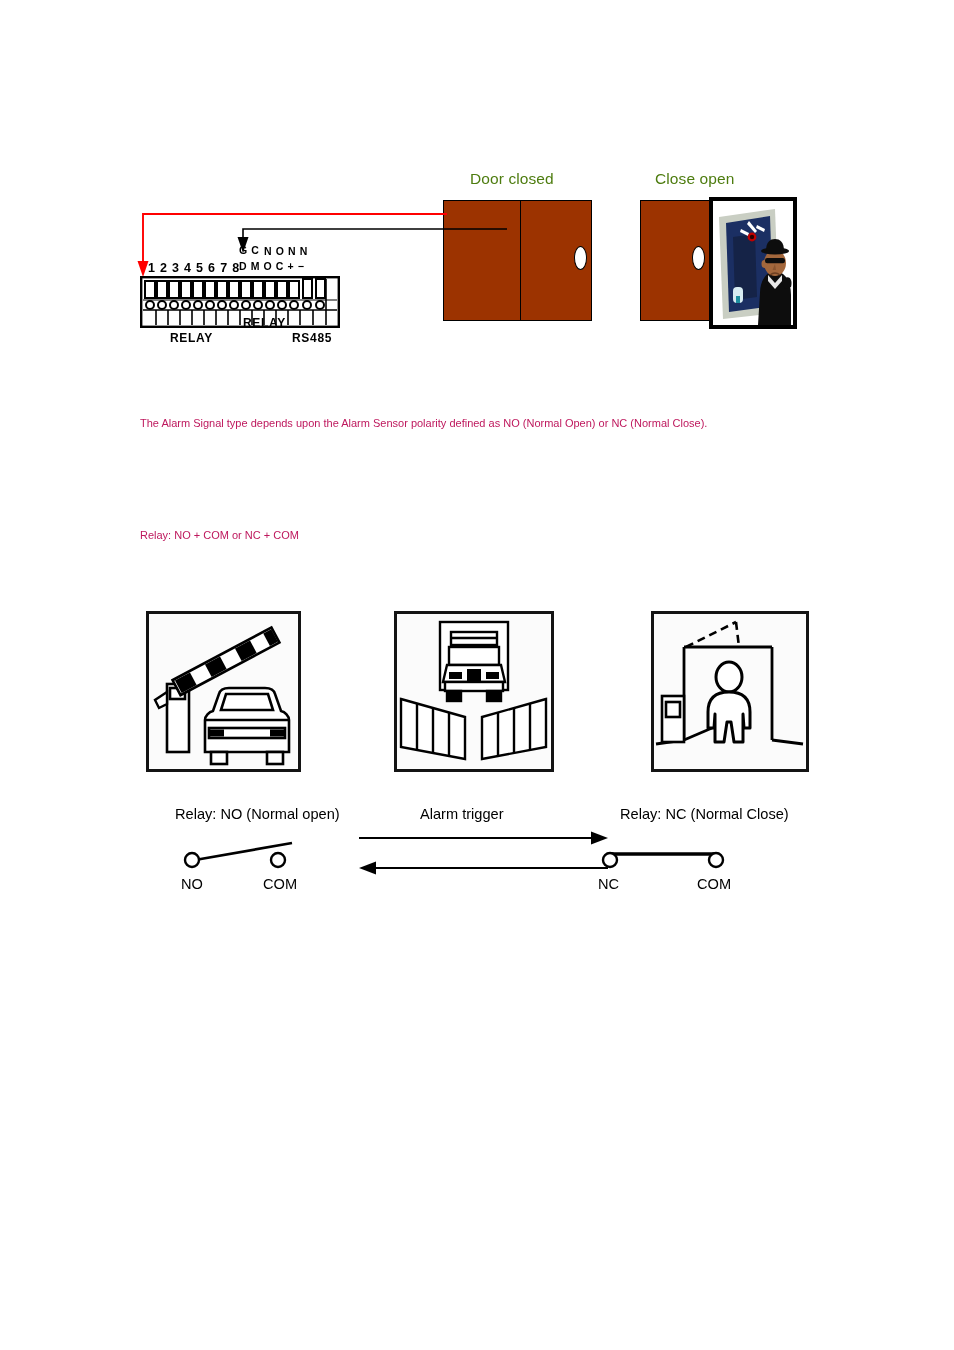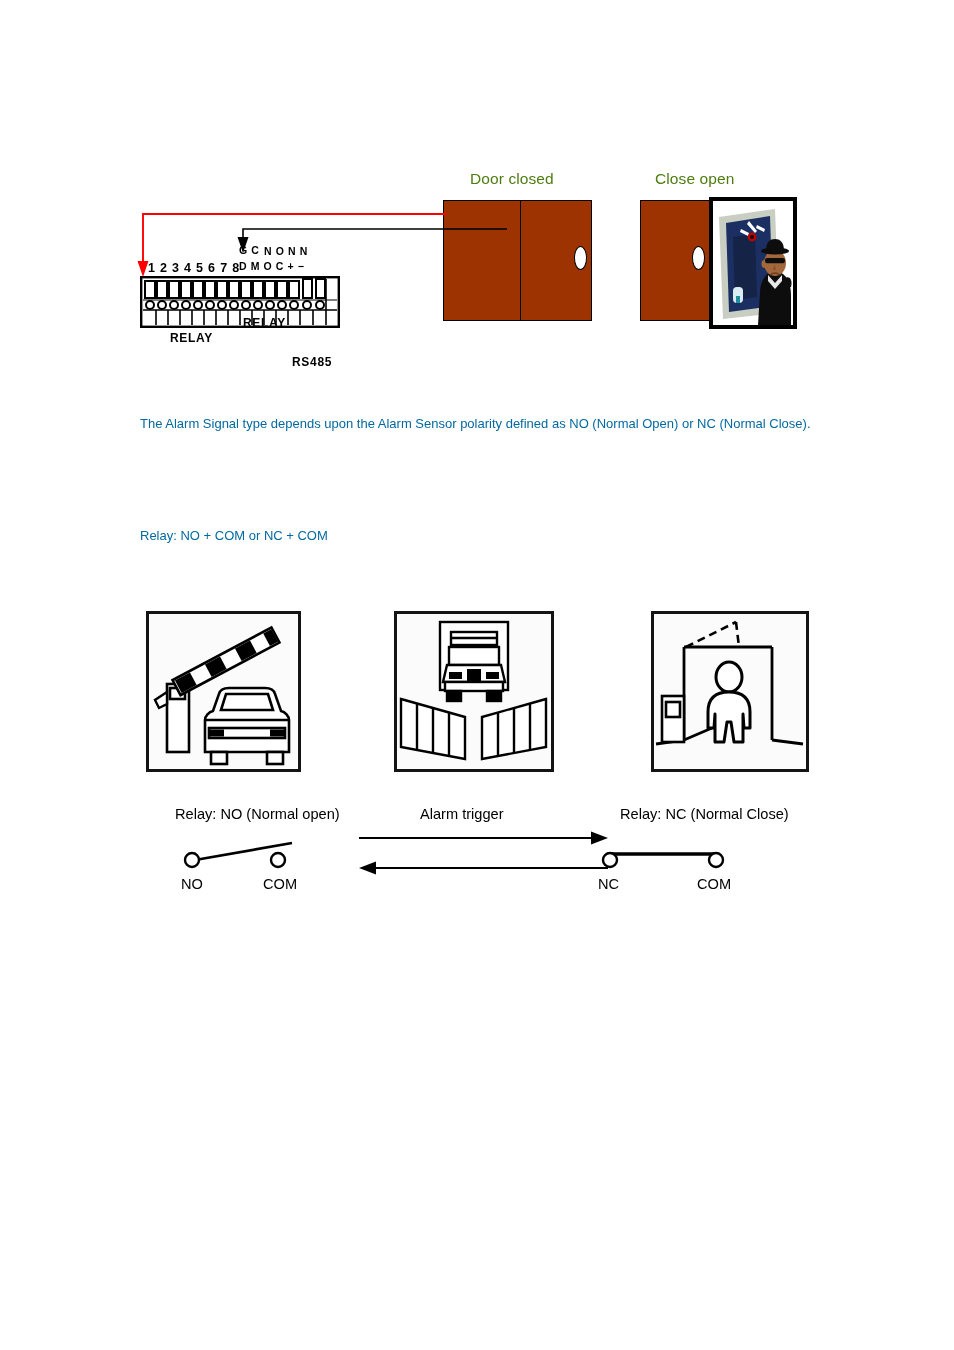--- a/index.html
+++ b/index.html
@@ -81,23 +81,23 @@
     position: absolute;
     font-size: 12px;
     font-weight: bold;
     letter-spacing: 0.7px;
     white-space: nowrap;
   }
 
   
   .para {
     position: absolute;
-    font-size: 13px;
+    font-size: 11px;
     line-height: 35px;
-    color: #0369a1;
+    color: #be185d;
     width: 700px;
   }
 
   
   .illus-box {
     position: absolute;
     background: #fdfdfd;
     border: 3.5px solid #141414;
     box-sizing: border-box;
     overflow: hidden;
@@ -261,21 +261,21 @@
           <line x1="148" y1="34" x2="148" y2="49"></line>
           <line x1="160" y1="34" x2="160" y2="49"></line>
           <line x1="173" y1="34" x2="173" y2="49"></line>
           <line x1="186" y1="3" x2="186" y2="49"></line>
         </g>
       </g>
     </svg>
 
     <div class="tb-footer" style="left:170px; top:331px;">RELAY</div>
     <div class="tb-footer" style="left:243px; top:316px;">RELAY</div>
-    <div class="tb-footer" style="left:292px; top:331px;margin-top:24px;">RS485</div>
+    <div class="tb-footer" style="left:292px; top:331px;">RS485</div>
   </div>
 
   <div class="para" style="left:140px; top:406px; width:680px;">The Alarm Signal type depends upon the Alarm Sensor polarity defined as NO (Normal Open) or NC (Normal Close).</div>
 
   <div class="para" style="left:140px; top:518px;">Relay: NO + COM or NC + COM</div>
 
   <div class="illus-box" style="left:146px; top:611px; width:155px; height:161px;">
     <svg width="148" height="154" viewBox="0 0 148 154" style="display:block;">
       <rect x="0" y="0" width="148" height="154" fill="#fbfbfb"></rect>
 

